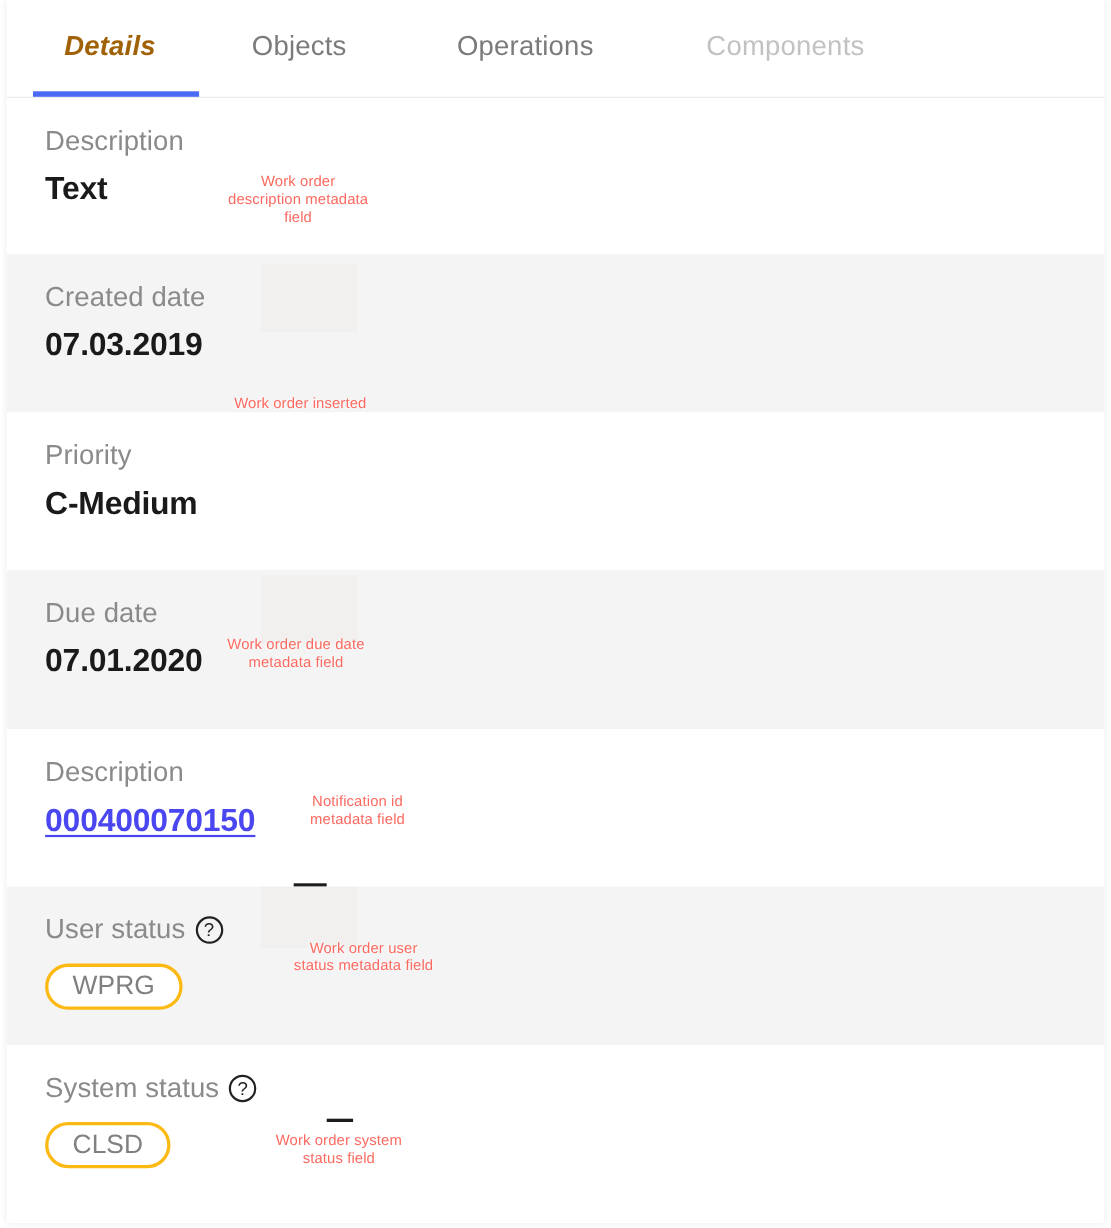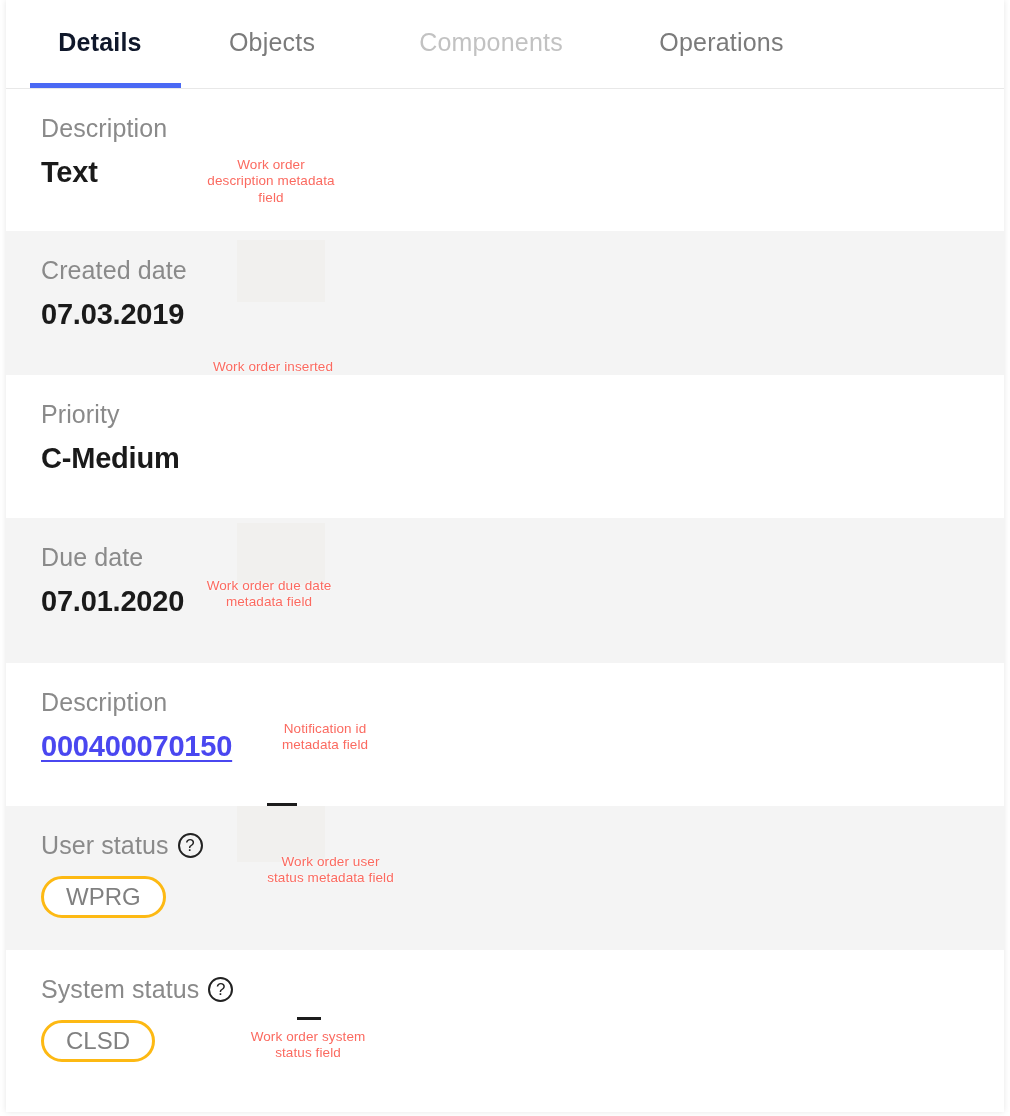--- a/index.html
+++ b/index.html
@@ -55,22 +55,23 @@
     background: transparent;
     border: none;
     font-family: "Liberation Sans", sans-serif;
   }
   .tab-details   { width: 152px; justify-content: center; }
   .tab-objects   { width: 180px; justify-content: center; margin-left: 6px; }
   .tab-operations{ width: 215px; justify-content: center; margin-left: 8px; }
   .tab-components{ width: 230px; justify-content: center; margin-left: 14px; }
 
   .tab.active {
-    color: #0f172a;
+    color: #a16207;
     font-weight: bold;
+    font-style: italic;
   }
   .tab.normal {
     color: #7b7b7b;
   }
   .tab.disabled {
     color: #c2c2c2;
   }
   .tab-underline {
     position: absolute;
     left: 24px;
@@ -180,22 +181,22 @@
 </style>
 </head>
 <body>
 
 <div class="card">
 
   <div class="tabbar">
     <div class="tabs">
       <div class="tab active tab-details">Details</div>
       <div class="tab normal tab-objects">Objects</div>
+      <div class="tab normal tab-operations">Operations</div>
       <div class="tab disabled tab-components">Components</div>
-      <div class="tab normal tab-operations">Operations</div>
     </div>
     <div class="tab-underline"></div>
   </div>
 
   <div class="rows">
 
     <div class="row white" style="height:142px;">
       <div class="row-label">Description</div>
       <div class="row-value">Text</div>
       <div class="anno" style="left:200px; top:68px; width:130px;">Work order<br>description metadata<br>field</div>

